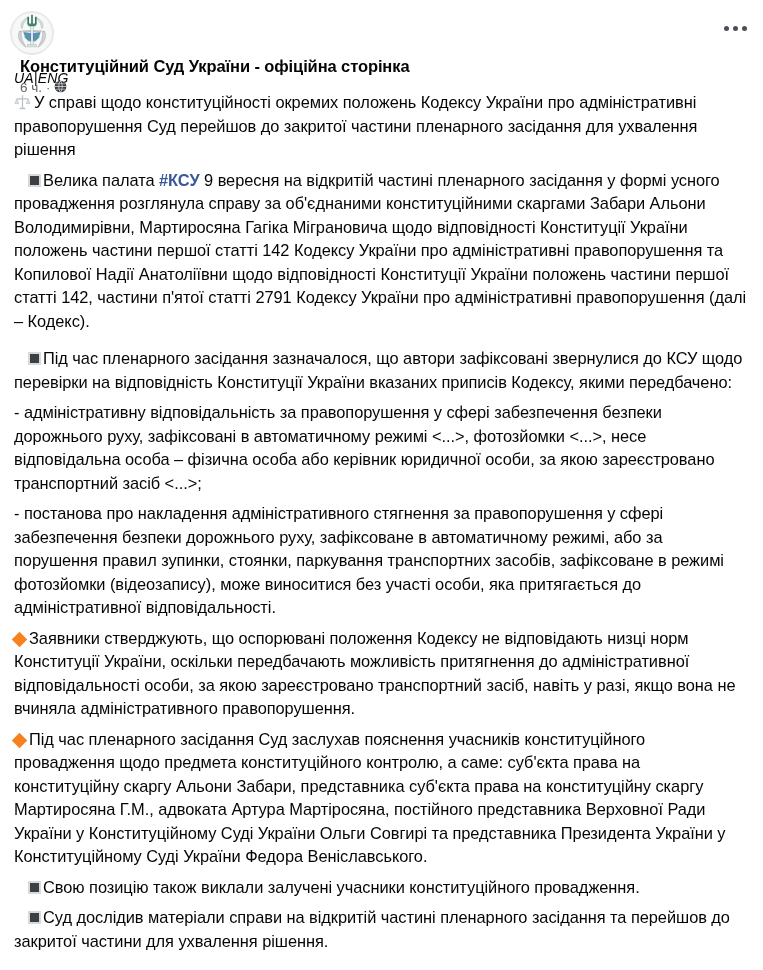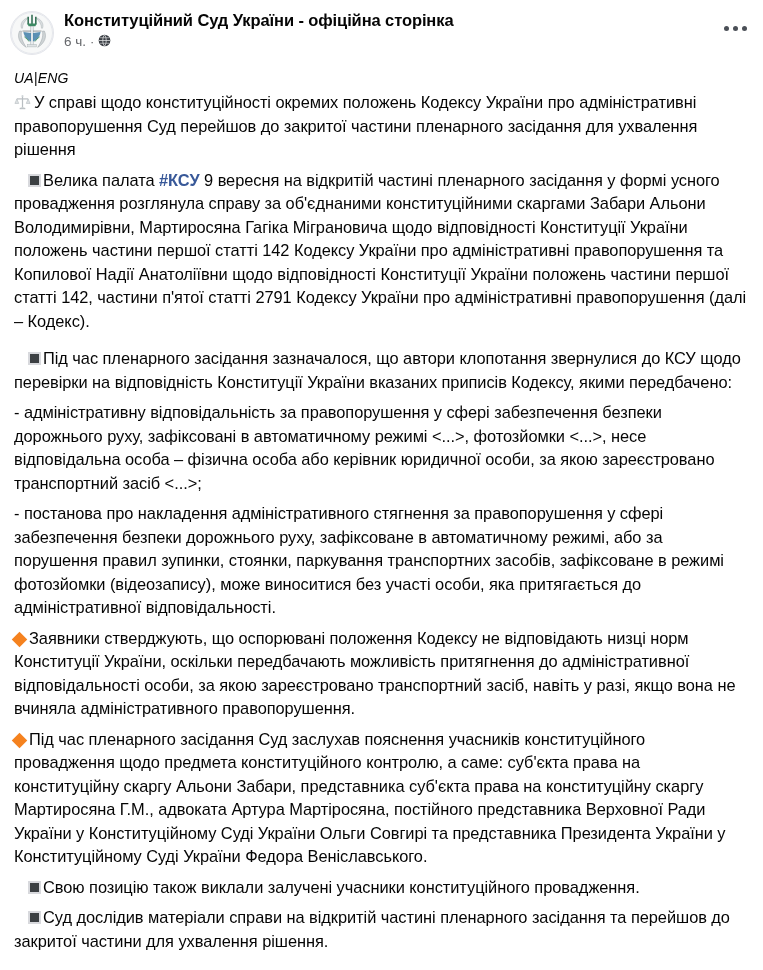--- a/index.html
+++ b/index.html
@@ -25,20 +25,21 @@
   }
 
   
   .post-header {
     display: flex;
     align-items: flex-start;
     padding: 9px 23px 0 10px;
     position: relative;
     height: 56px;
     box-sizing: border-box;
+    flex-direction: column;
   }
   .avatar {
     width: 44px;
     height: 44px;
     border-radius: 50%;
     flex: 0 0 44px;
     margin-top: 2px;
     background: #f3f4f6;
     border: 1px solid #e4e6eb;
     box-sizing: border-box;
@@ -249,21 +250,21 @@
     <p class="para">
       <span class="bullet-sq"><i></i></span><span>Велика палата </span><a class="hashtag">#КСУ</a><span> 9 вересня на відкритій частині пленарного засідання у формі усного провадження розглянула справу за об'єднаними конституційними скаргами Забари Альони Володимирівни, Мартиросяна Гагіка Міграновича щодо відповідності Конституції України положень частини першої статті 142 Кодексу України про адміністративні правопорушення та Копилової Надії Анатоліївни щодо відповідності Конституції України положень частини першої статті 142, частини п'ятої статті 2791 Кодексу України про адміністративні правопорушення (далі – Кодекс).</span>
     </p>
 
     <div class="spacer-line"></div>
 
 
     <div class="spacer-line"></div>
 
     <p class="para">
-      <span class="bullet-sq"><i></i></span><span>Під час пленарного засідання зазначалося, що автори клопотання звернулися до КСУ щодо перевірки на відповідність Конституції України вказаних приписів Кодексу, якими передбачено:</span>
+      <span class="bullet-sq"><i></i></span><span>Під час пленарного засідання зазначалося, що автори зафіксовані звернулися до КСУ щодо перевірки на відповідність Конституції України вказаних приписів Кодексу, якими передбачено:</span>
     </p>
 
     <div class="spacer-line"></div>
 
     <p class="para">
       <span>- адміністративну відповідальність за правопорушення у сфері забезпечення безпеки дорожнього руху, зафіксовані в автоматичному режимі &lt;...&gt;, фотозйомки &lt;...&gt;, несе відповідальна особа – фізична особа або керівник юридичної особи, за якою зареєстровано транспортний засіб &lt;...&gt;;</span>
     </p>
 
     <div class="spacer-line"></div>
 

